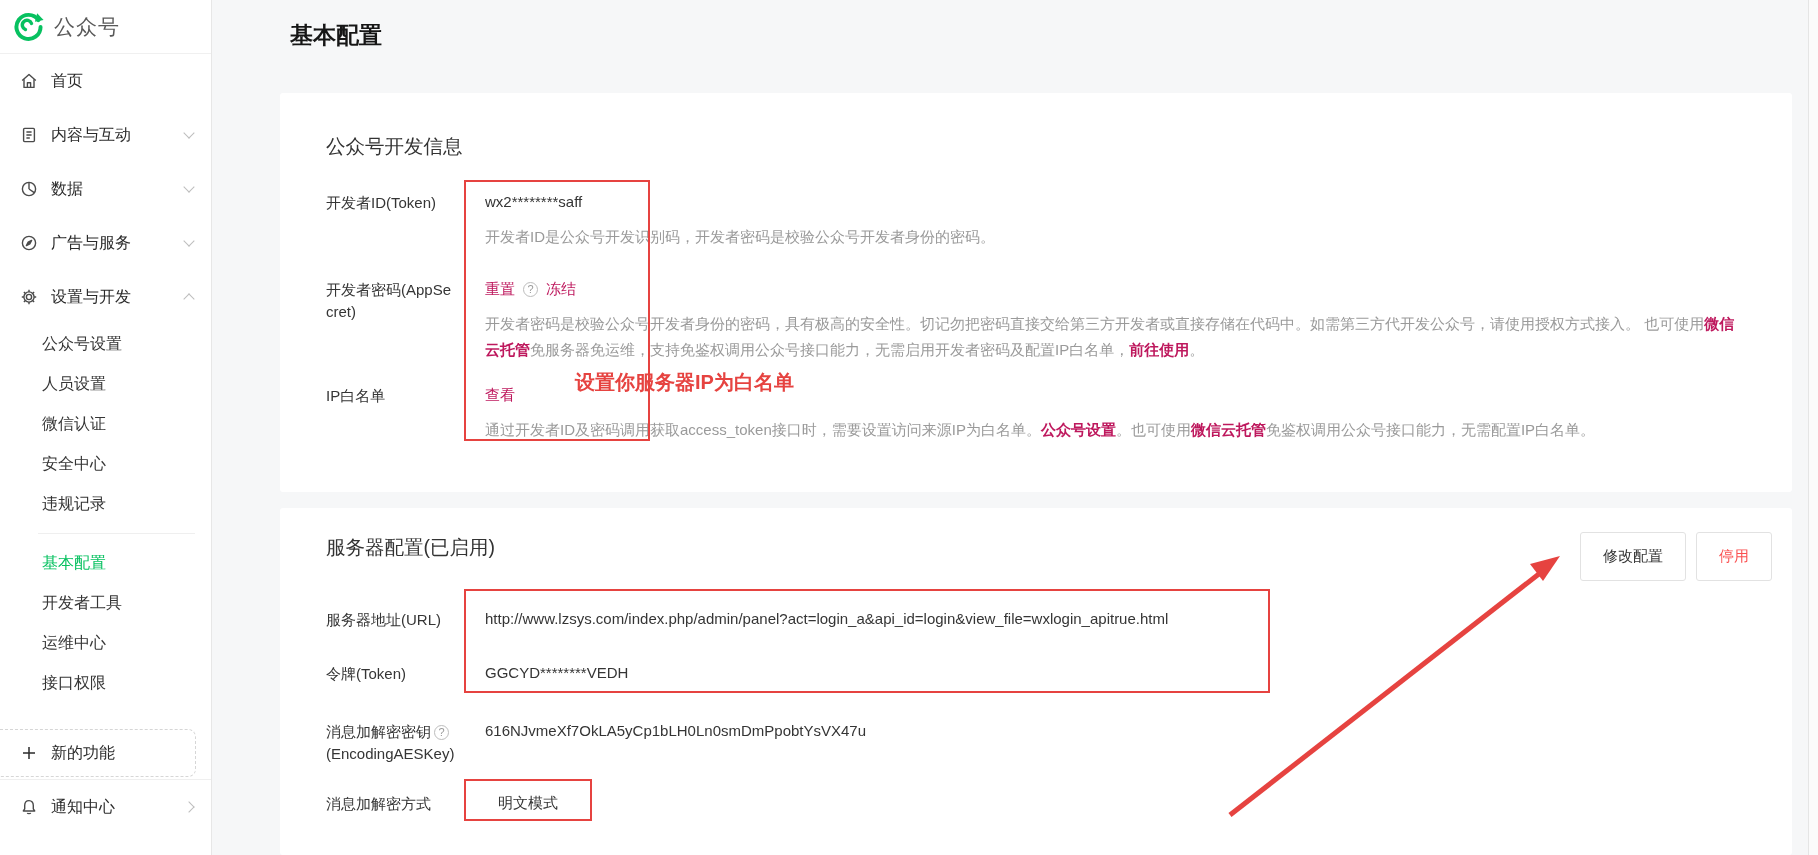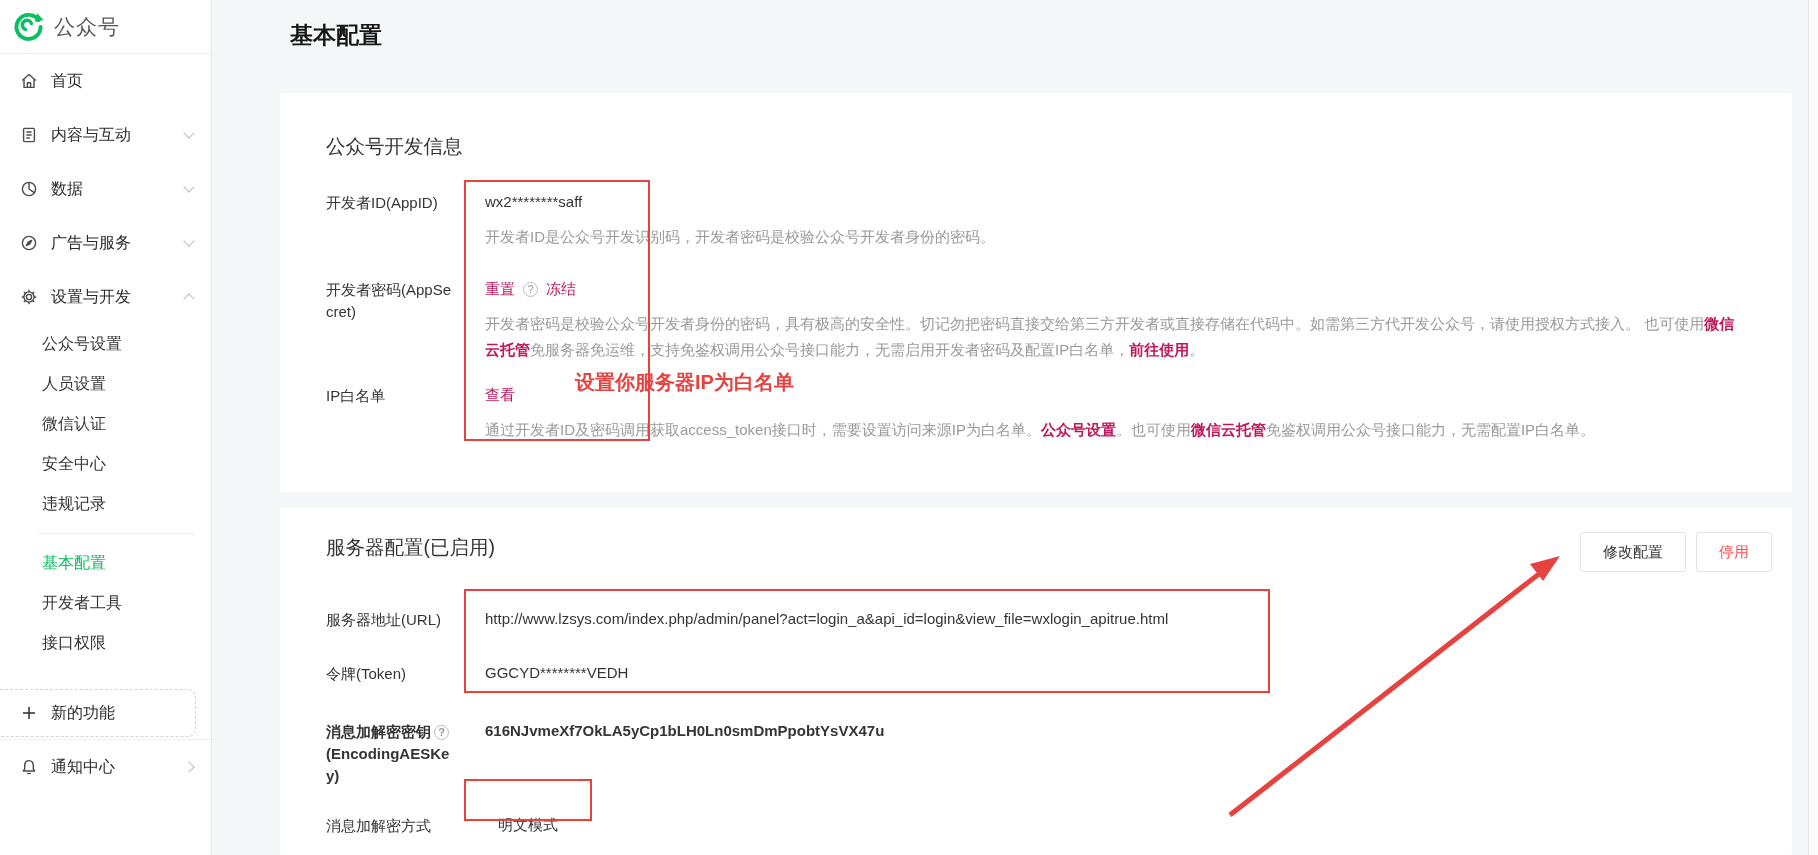--- a/index.html
+++ b/index.html
@@ -43,26 +43,26 @@
   .f-body { flex:1; min-width:0; }
   .f-value { font-size:15px; color:#353535; line-height:20px; }
   .f-desc { font-size:15px; color:#9a9a9a; line-height:26px; margin-top:12px; }
   .lnk { color:#be185d; cursor:pointer; }
   .lnk.strong { font-weight:700; }
   .qmark { display:inline-flex; width:15px; height:15px; border-radius:50%; border:1px solid #bdbdbd;
     color:#9a9a9a; font-size:11px; line-height:13px; align-items:center; justify-content:center;
     margin:0 8px; vertical-align:1px; cursor:pointer; }
   .qmark.tight { margin:0 0 0 3px; }
   .card-actions { position:absolute; top:24px; right:20px; display:flex; }
-  .btn { height:40px; padding:0 22px; margin-left:10px; background:#fff; border:1px solid #e2e2e2;
+  .btn { height:49px; padding:0 22px; margin-left:10px; background:#fff; border:1px solid #e2e2e2;
     border-radius:3px; font-size:15px; color:#353535; cursor:pointer; font-family:inherit; }
   .btn.danger { color:#fa5151; }
   .mt-url { margin-top:48px; }
   .mt-token { margin-top:32px; }
-  .mt-aes { margin-top:36px;font-weight:bold; }
+  .mt-aes { margin-top:36px; }
   .mt-mode { margin-top:28px;gap:13px; }
   .aes-label-line2 { display:block; }
   
   .overlay { position:absolute; inset:0; z-index:6; pointer-events:none; }
   .ann-box { position:absolute; border:2px solid #e64340; }
   .ann-box1 { left:464px; top:180px; width:186px; height:261px; }
   .ann-box2 { left:464px; top:589px; width:806px; height:104px; }
   .ann-box3 { left:464px; top:779px; width:128px; height:42px; }
   .ann-text { position:absolute; left:575px; top:369px; font-size:20px; font-weight:700; color:#e64340; }
   
@@ -144,20 +144,21 @@
 
     <div>
       <div class="sub-item">公众号设置</div>
       <div class="sub-item">人员设置</div>
       <div class="sub-item">微信认证</div>
       <div class="sub-item">安全中心</div>
       <div class="sub-item">违规记录</div>
       <div class="sub-divider"></div>
       <div class="sub-item active">基本配置</div>
       <div class="sub-item">开发者工具</div>
+      <div class="sub-item">运维中心</div>
       <div class="sub-item">接口权限</div>
     </div>
 
     <div class="new-feature">
       <span class="nicon">
         <svg class="icon" viewBox="0 0 16 16" fill="none" stroke="#2b2b2b" stroke-width="1.5">
           <path d="M8 2 v12 M2 8 h12"></path>
         </svg>
       </span>
       <span>新的功能</span>
@@ -176,21 +177,21 @@
     </div>
   </nav>
 </aside>
 
 <h1 class="page-title">基本配置</h1>
 
 <section class="card card1">
   <div class="sec-title">公众号开发信息</div>
 
   <div class="frow" style="margin-top:32px;">
-    <div class="f-label">开发者ID(AppID)</div>
+    <div class="f-label">开发者ID(Token)</div>
     <div class="f-body">
       <div class="f-value">wx2********saff</div>
       <div class="f-desc">开发者ID是公众号开发识别码，开发者密码是校验公众号开发者身份的密码。</div>
     </div>
   </div>
 
   <div class="frow" style="margin-top:29px;">
     <div class="f-label">开发者密码(AppSecret)</div>
     <div class="f-body">
       <div class="f-value">

